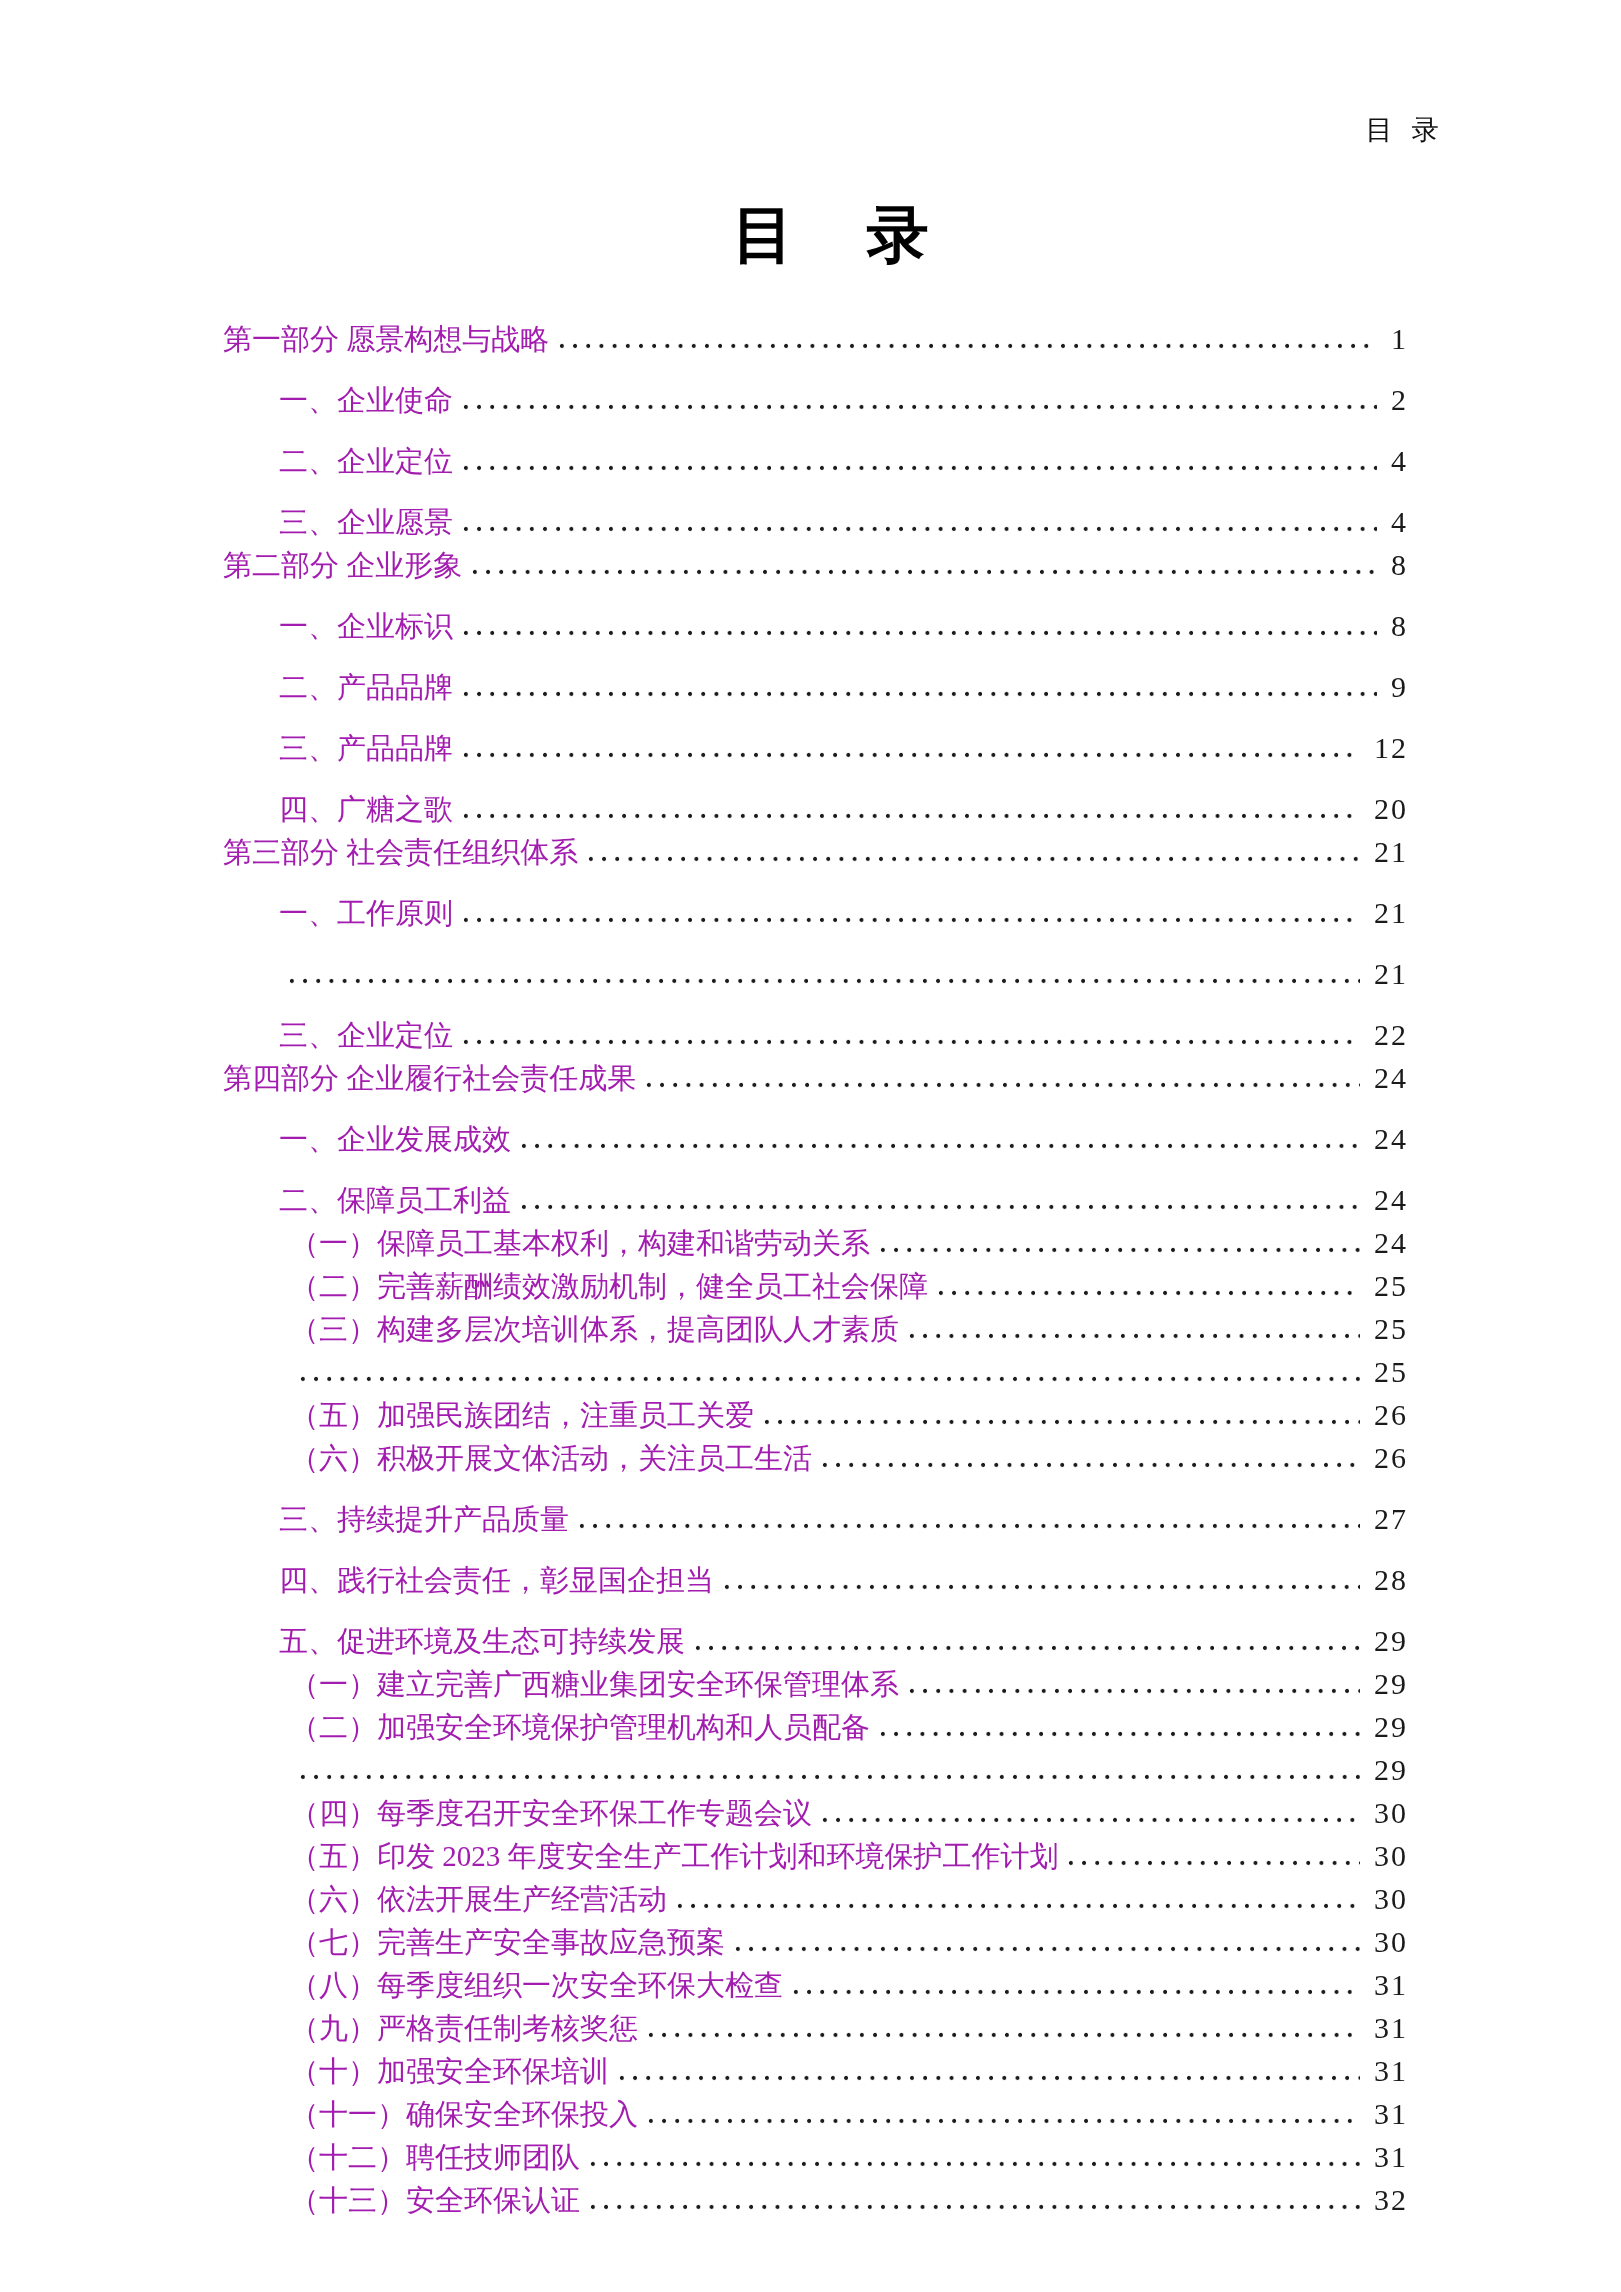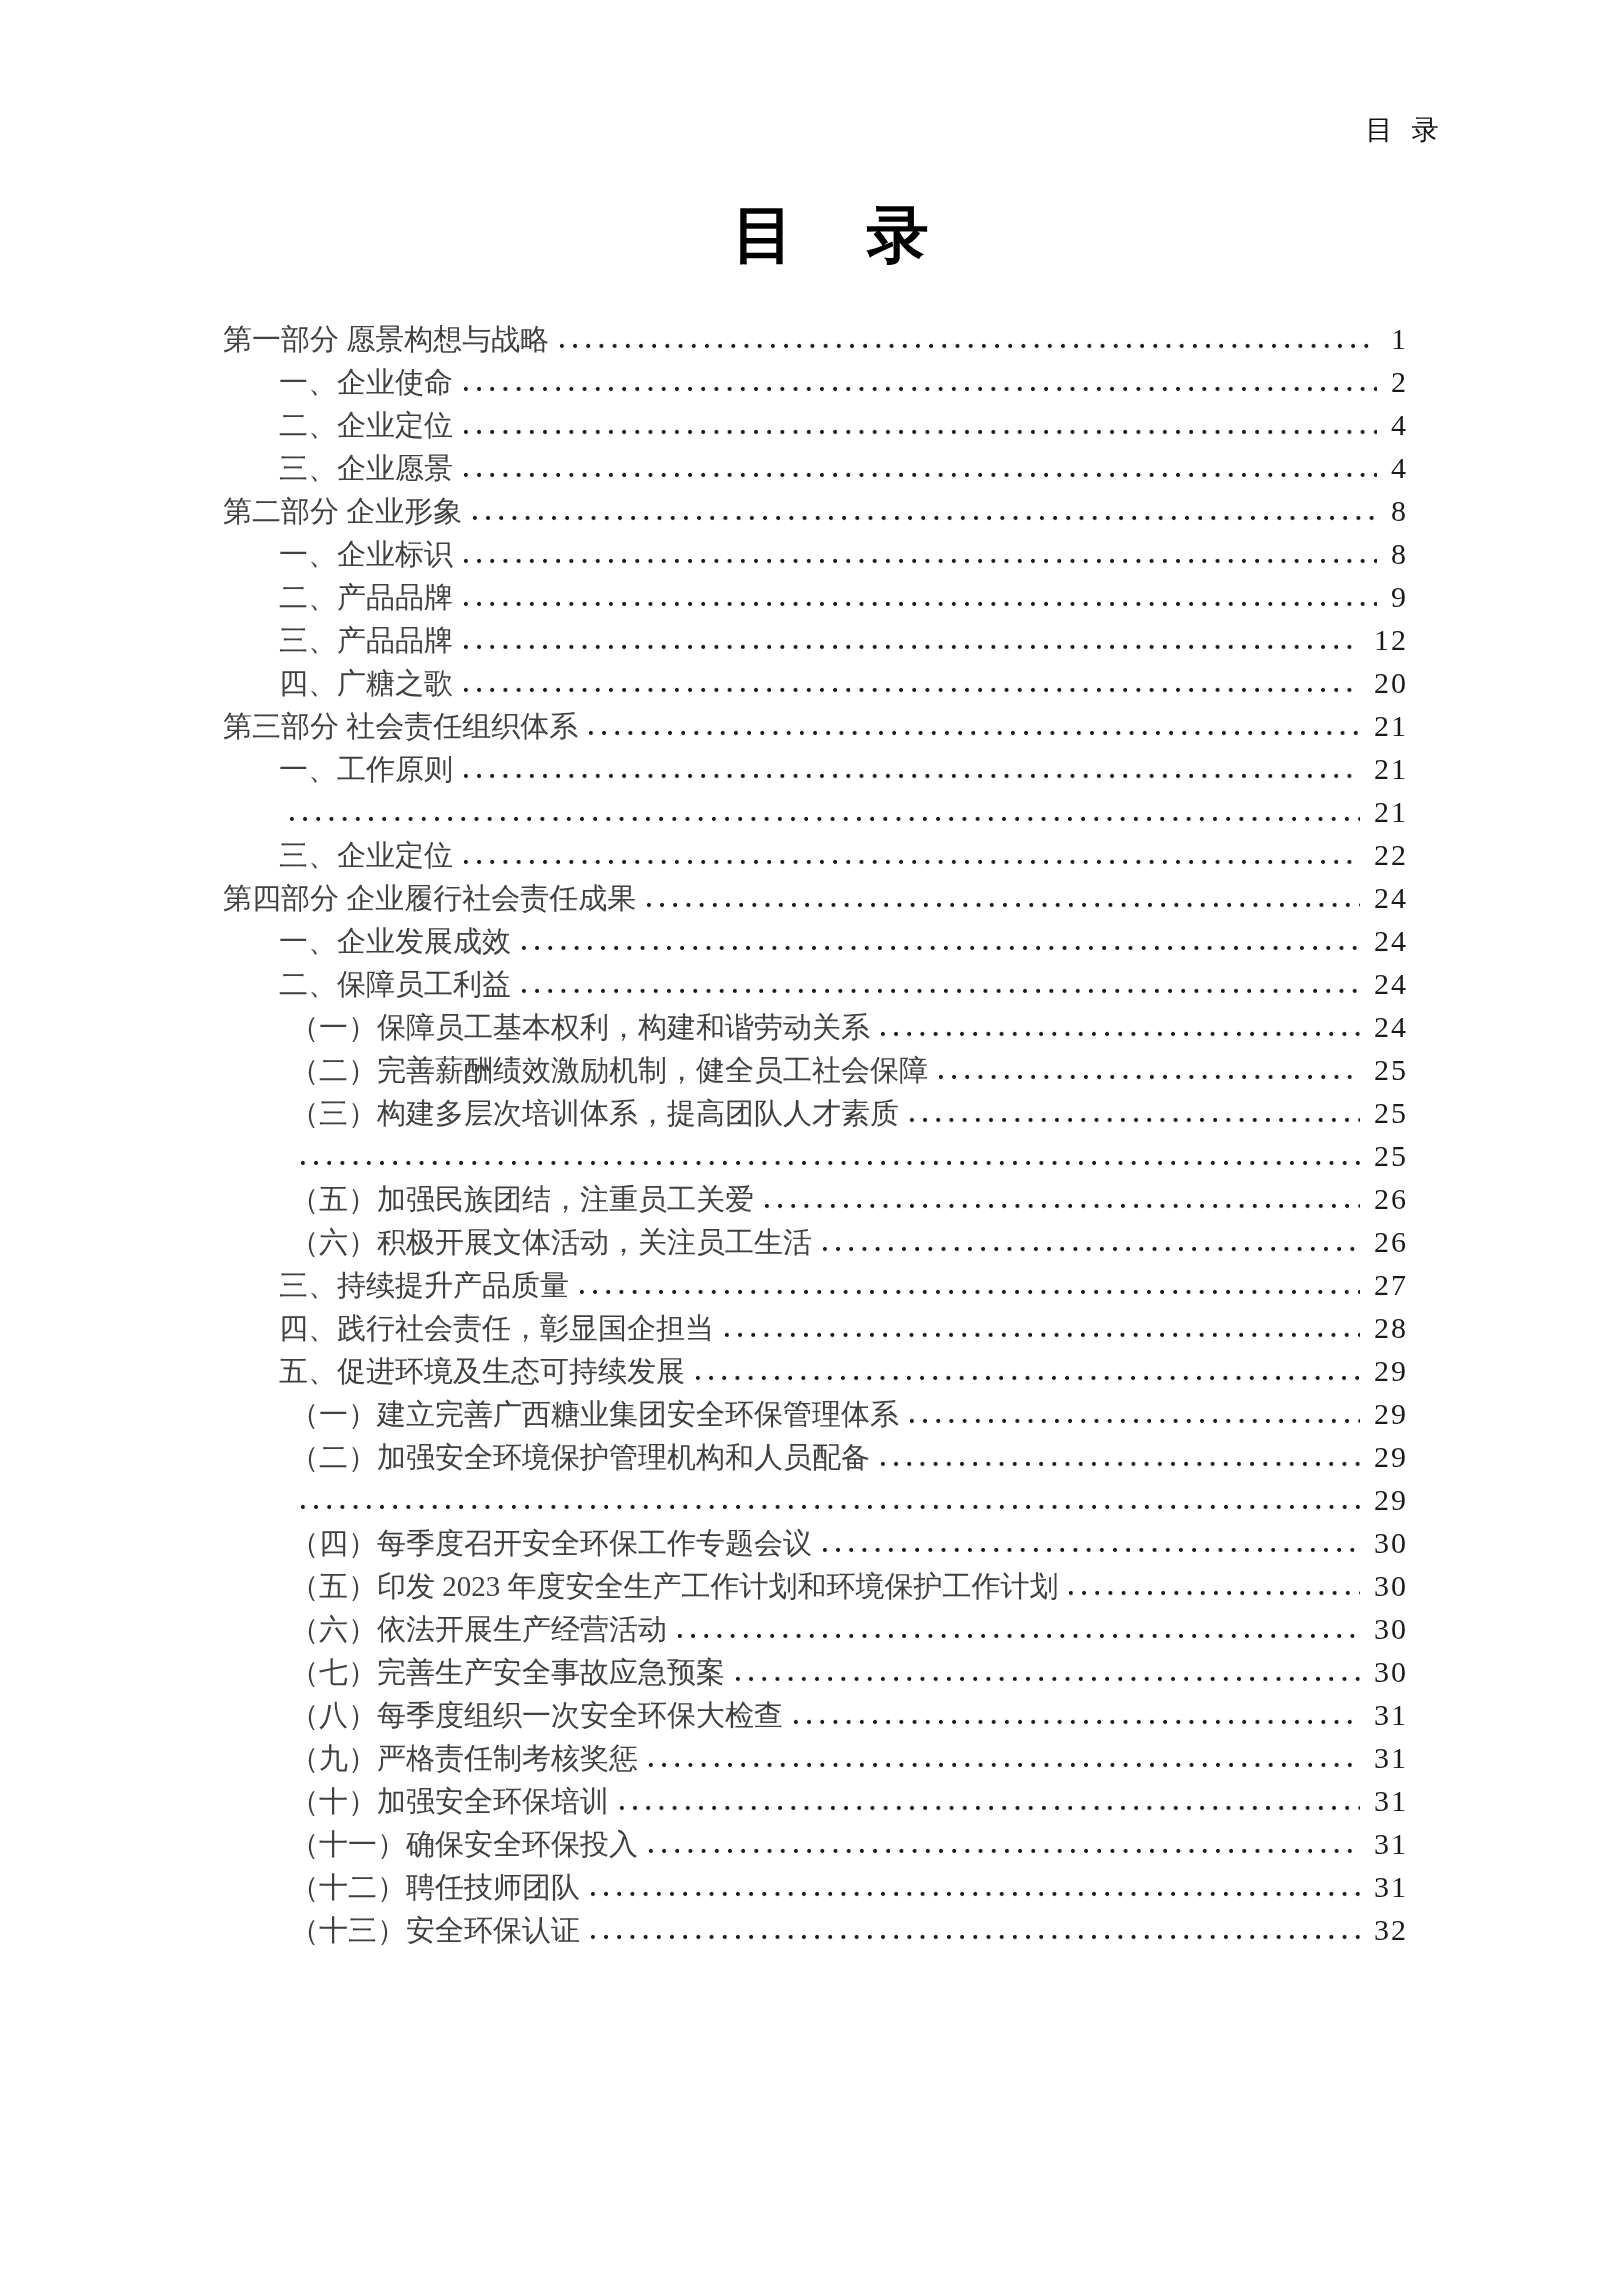--- a/index.html
+++ b/index.html
@@ -46,26 +46,26 @@
     top: 317px;
     left: 223px;
     width: 1185px;
   }
   .row {
     display: flex;
     align-items: baseline;
     height: 43px;
     white-space: nowrap;
   }
-  .row.lvl2 { margin-left: 56px; }
+  .row.lvl2 { margin-left: 56px; margin-top: 18px; }
   .row.lvl3 { margin-left: 67px; }
   .row .label {
     font-size: 29px;
     line-height: 43px;
-    color: #404040;
+    color: #a21caf;
   }
   .leader {
     flex: 1 1 auto;
     height: 5.9px;
     margin: 0 13.7px 0 9.8px;
     background-image: radial-gradient(circle at 2.9px 2.9px, #1b1b1b 1.7px, rgba(0,0,0,0) 2.3px);
     background-size: 13.2px 5.9px;
     background-repeat: repeat-x;
     background-position: 0 0;
     min-width: 19.6px;

